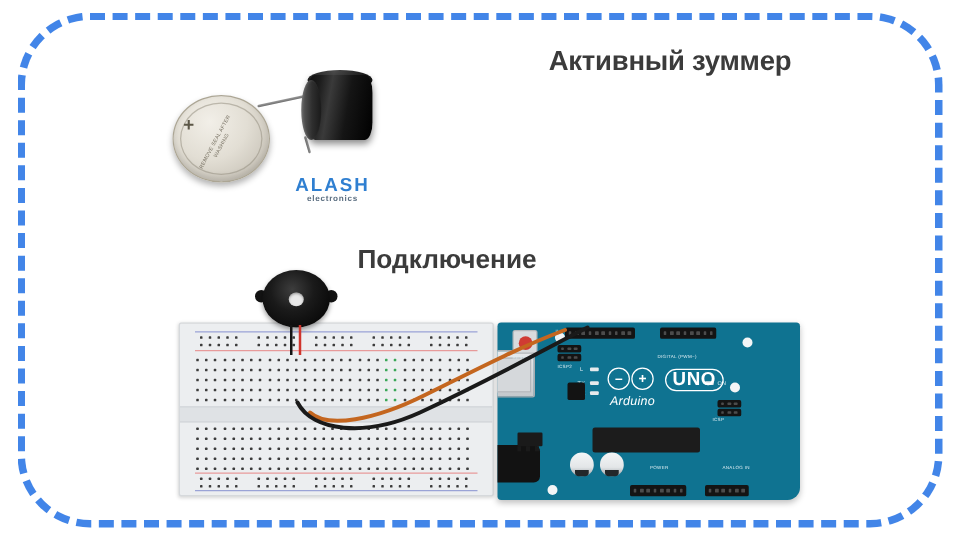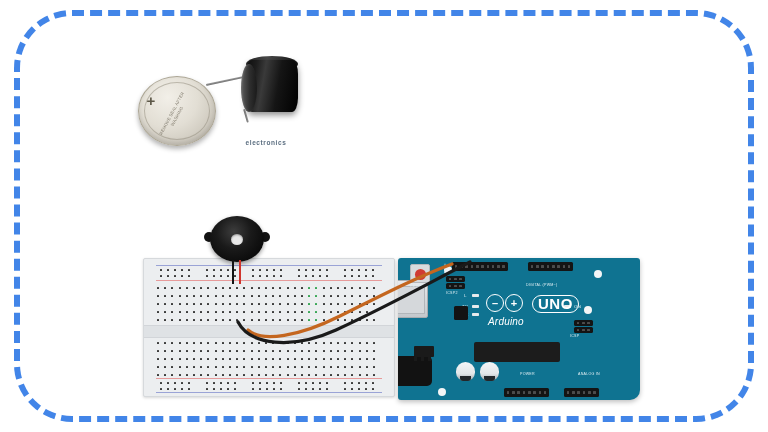--- a/index.html
+++ b/index.html
@@ -339,24 +339,27 @@
 
     <div class="cyl-buzzer">
       <div class="pin pin-a"></div>
       <div class="pin pin-b"></div>
       <div class="cyl-top"></div>
       <div class="cyl-body"></div>
       <div class="cyl-face"></div>
     </div>
 
     <div class="logo">
+      <div class="logo-main">ALASH</div>
       <div class="logo-sub">electronics</div>
     </div>
   </div>
 
+  <div class="title">Активный зуммер</div>
+  <div class="subtitle">Подключение</div>
 
   <div class="breadboard">
     <div class="bb-rail-line bb-rail-blue" style="top:6px;"></div>
     <div class="bb-rail-line bb-rail-red" style="top:21px;"></div>
     <div class="bb-channel" style="top:66px;"></div>
     <div class="bb-rail-line bb-rail-red" style="top:119px;"></div>
     <div class="bb-rail-line bb-rail-blue" style="top:133px;"></div>
     <div class="holes" id="bbholes">
         <div class="hole" style="left: 16px; top: 10px;"></div>
         <div class="hole" style="left: 16px; top: 16px;"></div>

